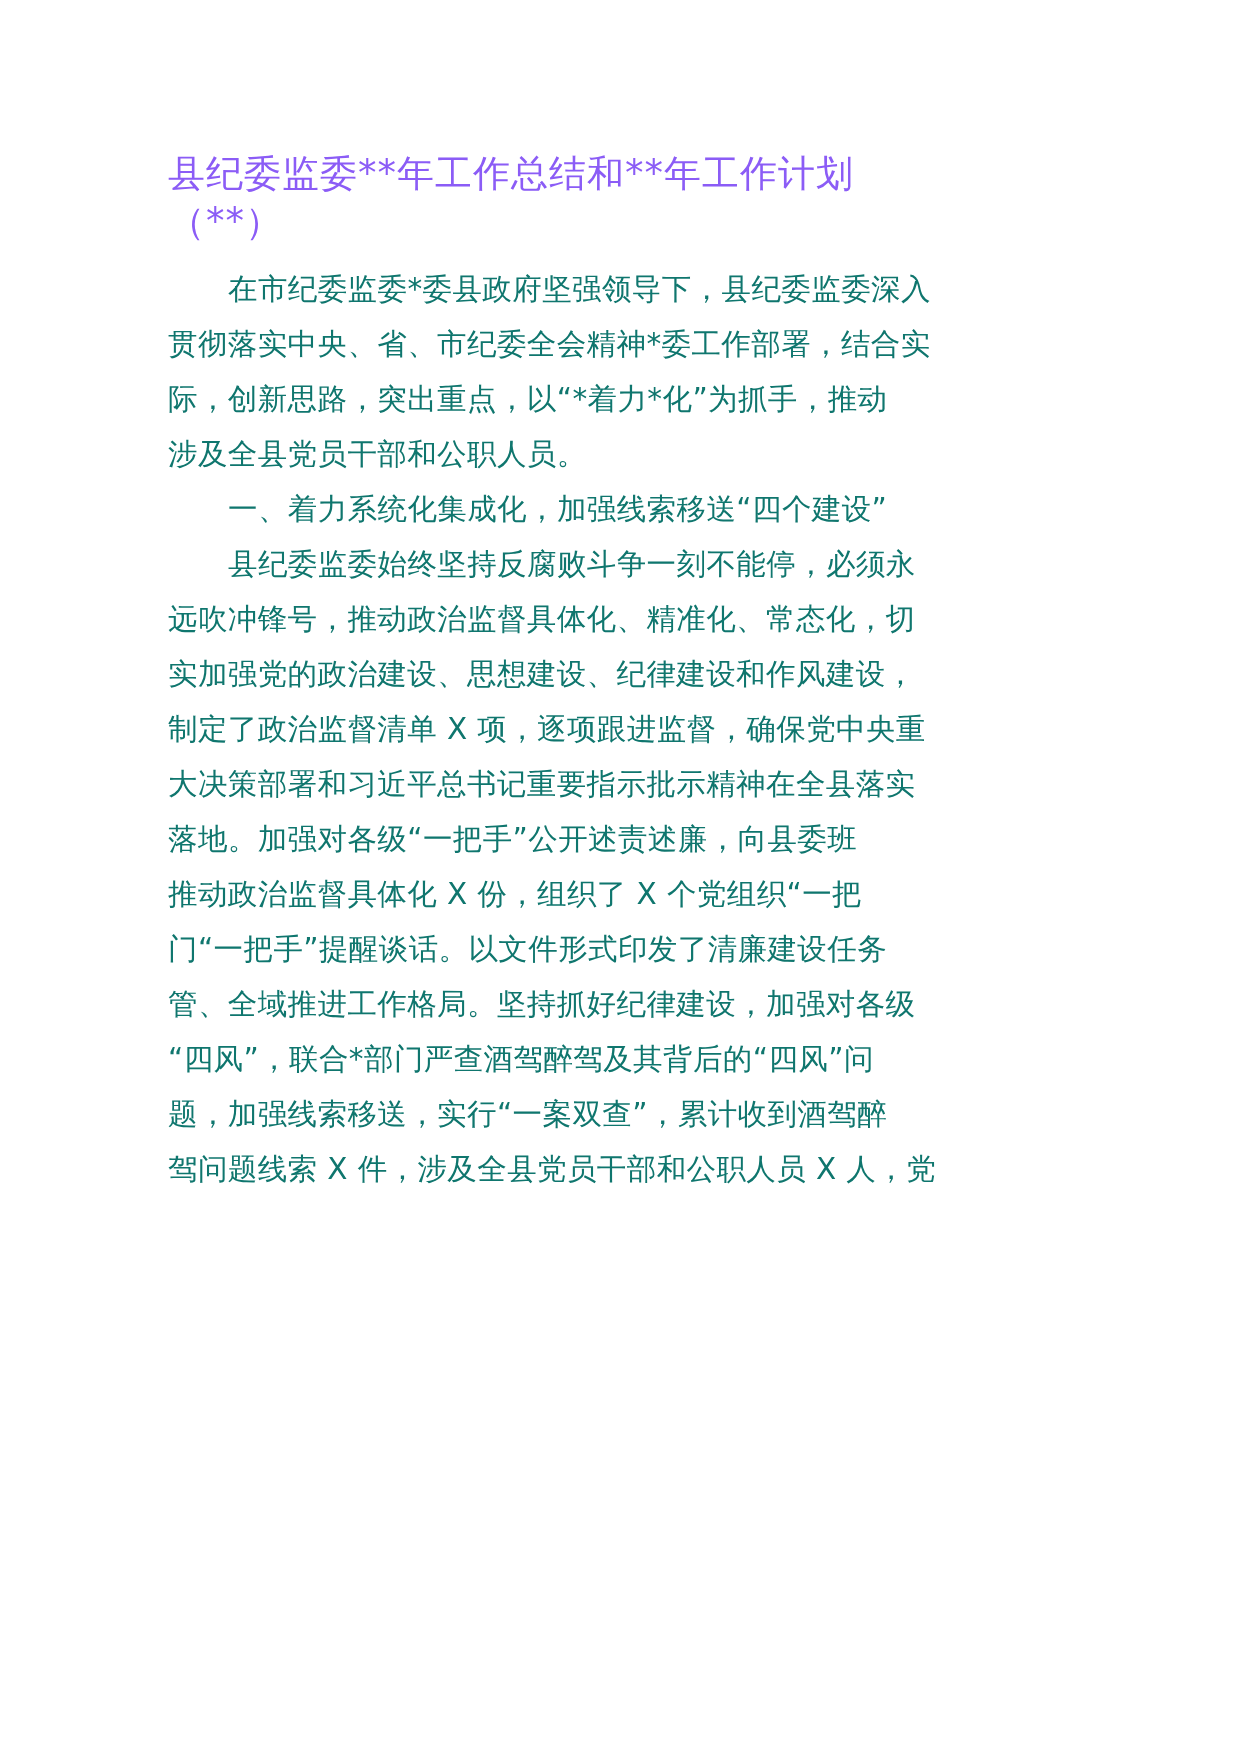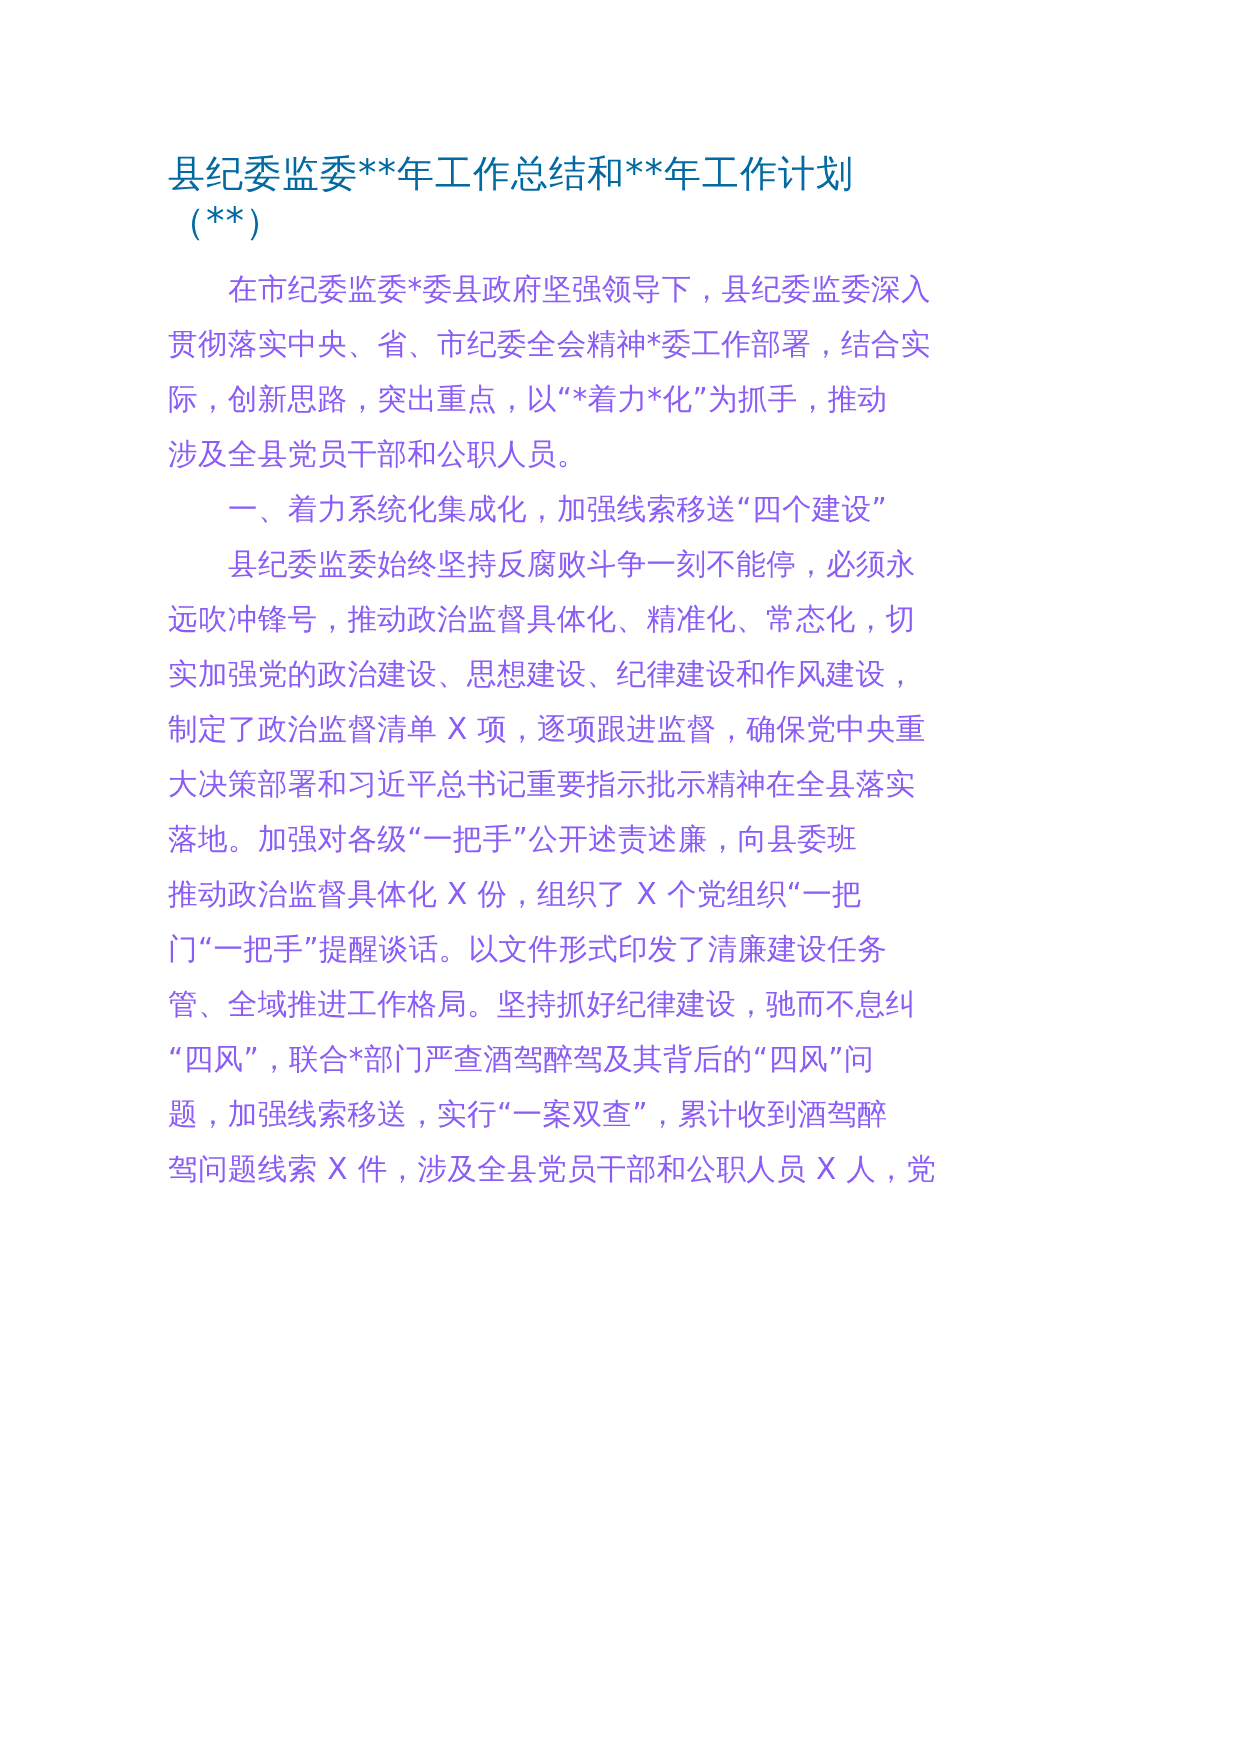--- a/index.html
+++ b/index.html
@@ -20,42 +20,42 @@
     left: 168px;
     top: 148px;
     width: 774px;
   }
   .title {
     font-size: 37px;
     line-height: 52px;
     font-weight: normal;
     margin: 0;
     letter-spacing: 1px;
-    color: #0369a1;
+    color: #8b5cf6;
   }
   .title-line1 {
     display: block;
     white-space: nowrap;
   }
   .title-line2 {
     display: block;
     padding-left: 0px;
     margin-top: -4px;
   }
   .body-lines {
     margin-top: 14px;
   }
   .line {
     display: block;
     font-size: 29.5px;
     line-height: 55px;
     height: 55px;
     white-space: nowrap;
     letter-spacing: 0.4px;
-    color: #8b5cf6;
+    color: #0f766e;
   }
   .indent {
     padding-left: 60px;
   }
   .heading {
     letter-spacing: 0.4px;
   }
 </style>
 </head>
 <body>
@@ -73,18 +73,18 @@
     <span class="line">涉及全县党员干部和公职人员。</span>
     <span class="line indent heading">一、着力系统化集成化，加强线索移送“四个建设”</span>
     <span class="line indent">县纪委监委始终坚持反腐败斗争一刻不能停，必须永</span>
     <span class="line">远吹冲锋号，推动政治监督具体化、精准化、常态化，切</span>
     <span class="line">实加强党的政治建设、思想建设、纪律建设和作风建设，</span>
     <span class="line">制定了政治监督清单 X 项，逐项跟进监督，确保党中央重</span>
     <span class="line">大决策部署和习近平总书记重要指示批示精神在全县落实</span>
     <span class="line">落地。加强对各级“一把手”公开述责述廉，向县委班</span>
     <span class="line">推动政治监督具体化 X 份，组织了 X 个党组织“一把</span>
     <span class="line">门“一把手”提醒谈话。以文件形式印发了清廉建设任务</span>
-    <span class="line">管、全域推进工作格局。坚持抓好纪律建设，驰而不息纠</span>
+    <span class="line">管、全域推进工作格局。坚持抓好纪律建设，加强对各级</span>
     <span class="line">“四风”，联合*部门严查酒驾醉驾及其背后的“四风”问</span>
     <span class="line">题，加强线索移送，实行“一案双查”，累计收到酒驾醉</span>
     <span class="line">驾问题线索 X 件，涉及全县党员干部和公职人员 X 人，党</span>
   </div>
 </div>
 
 </body></html>

